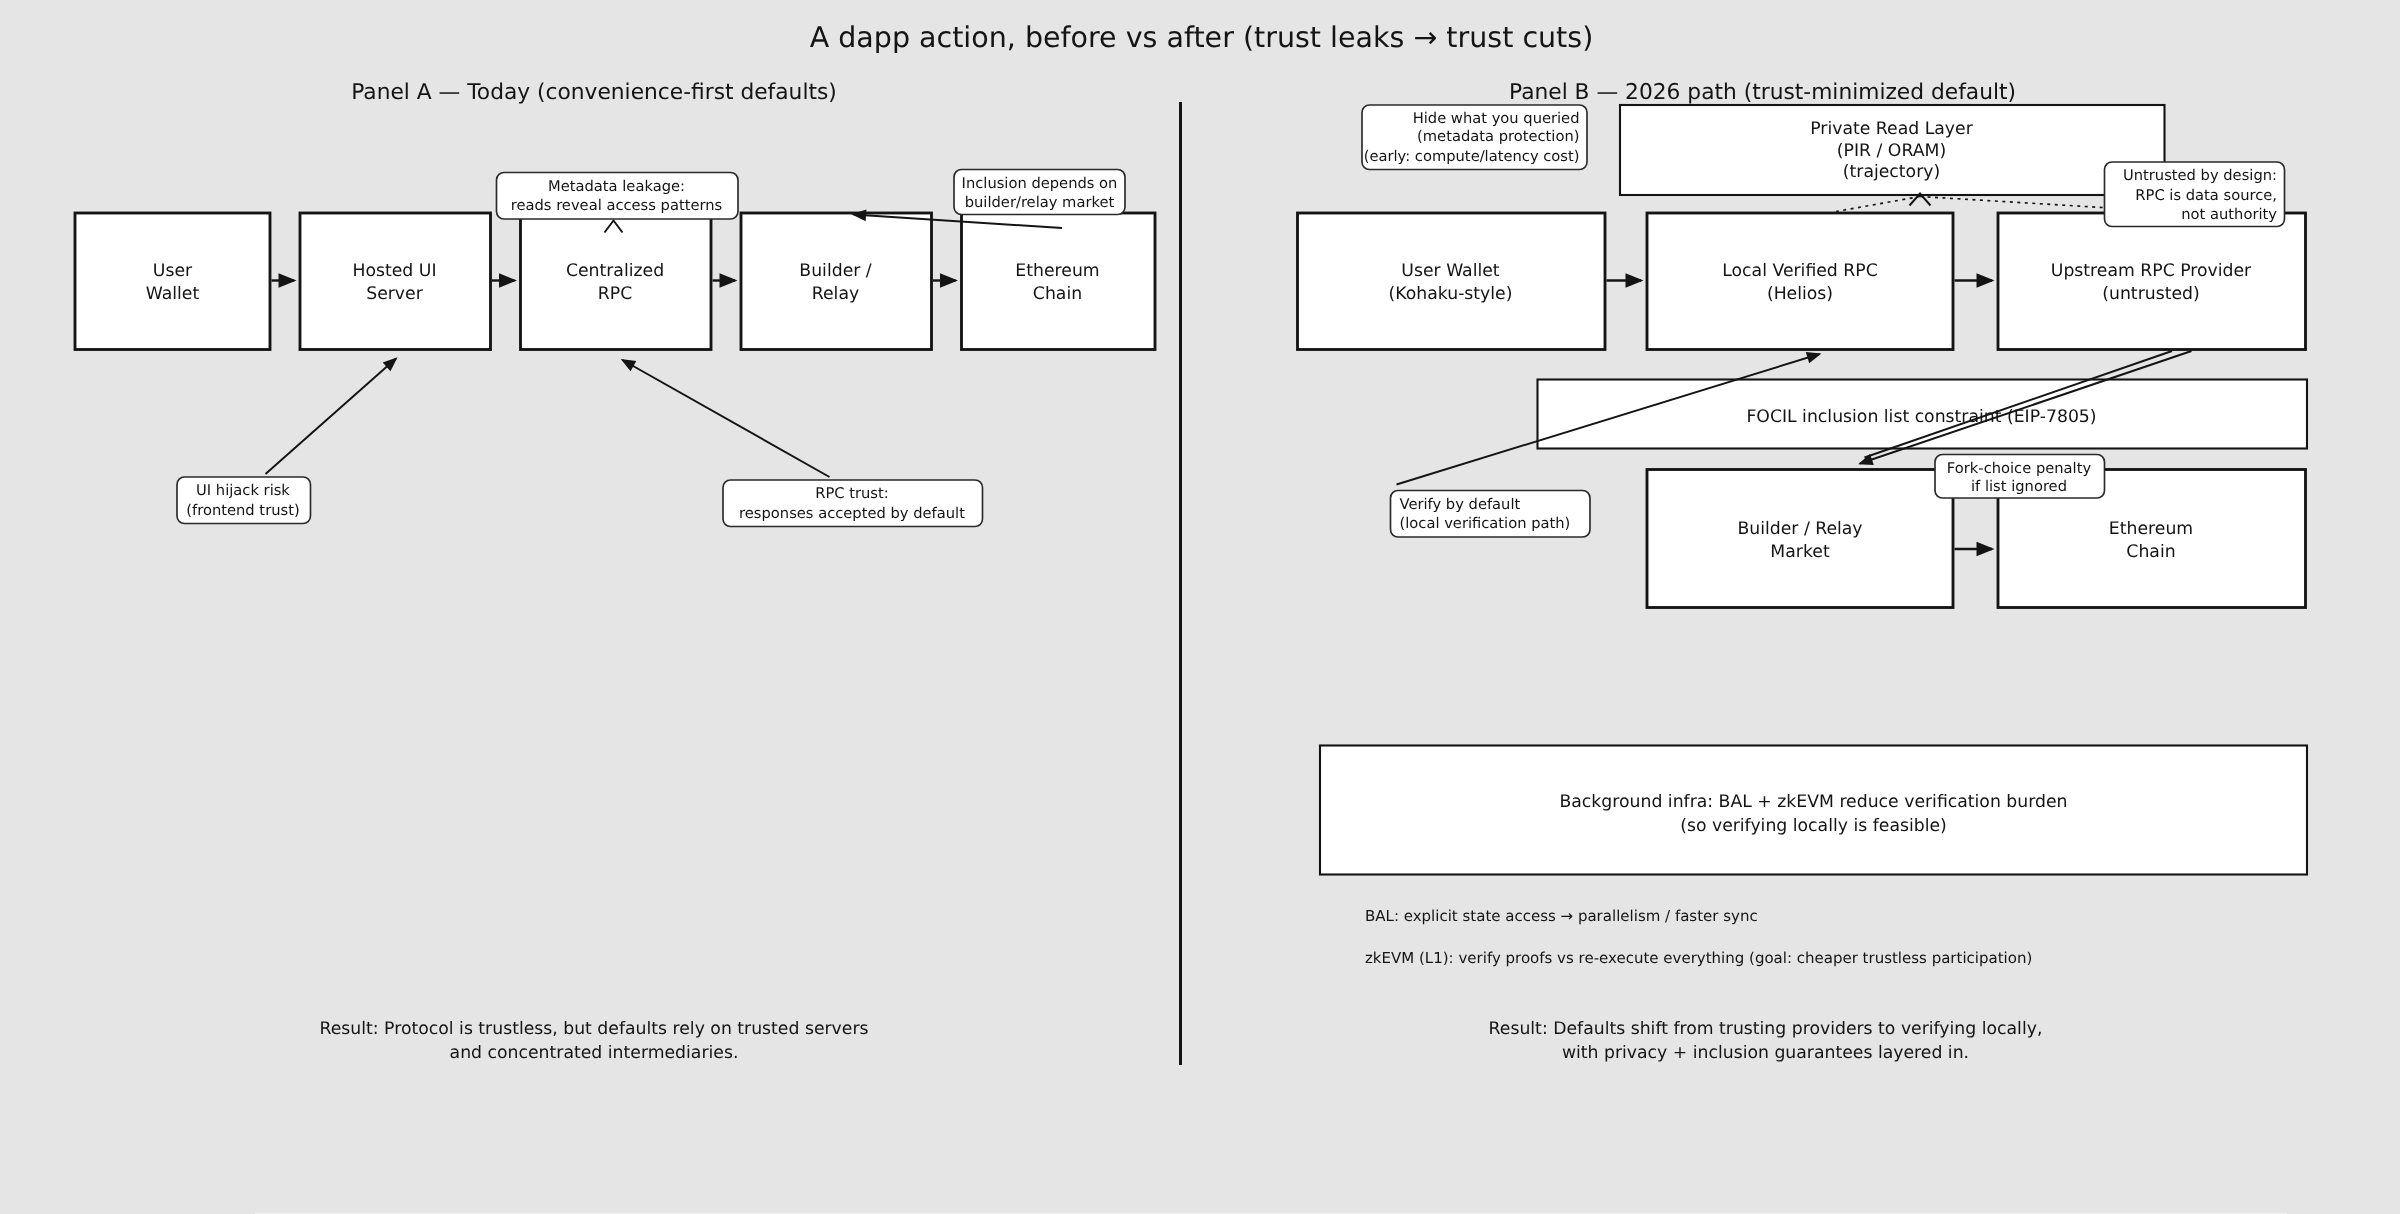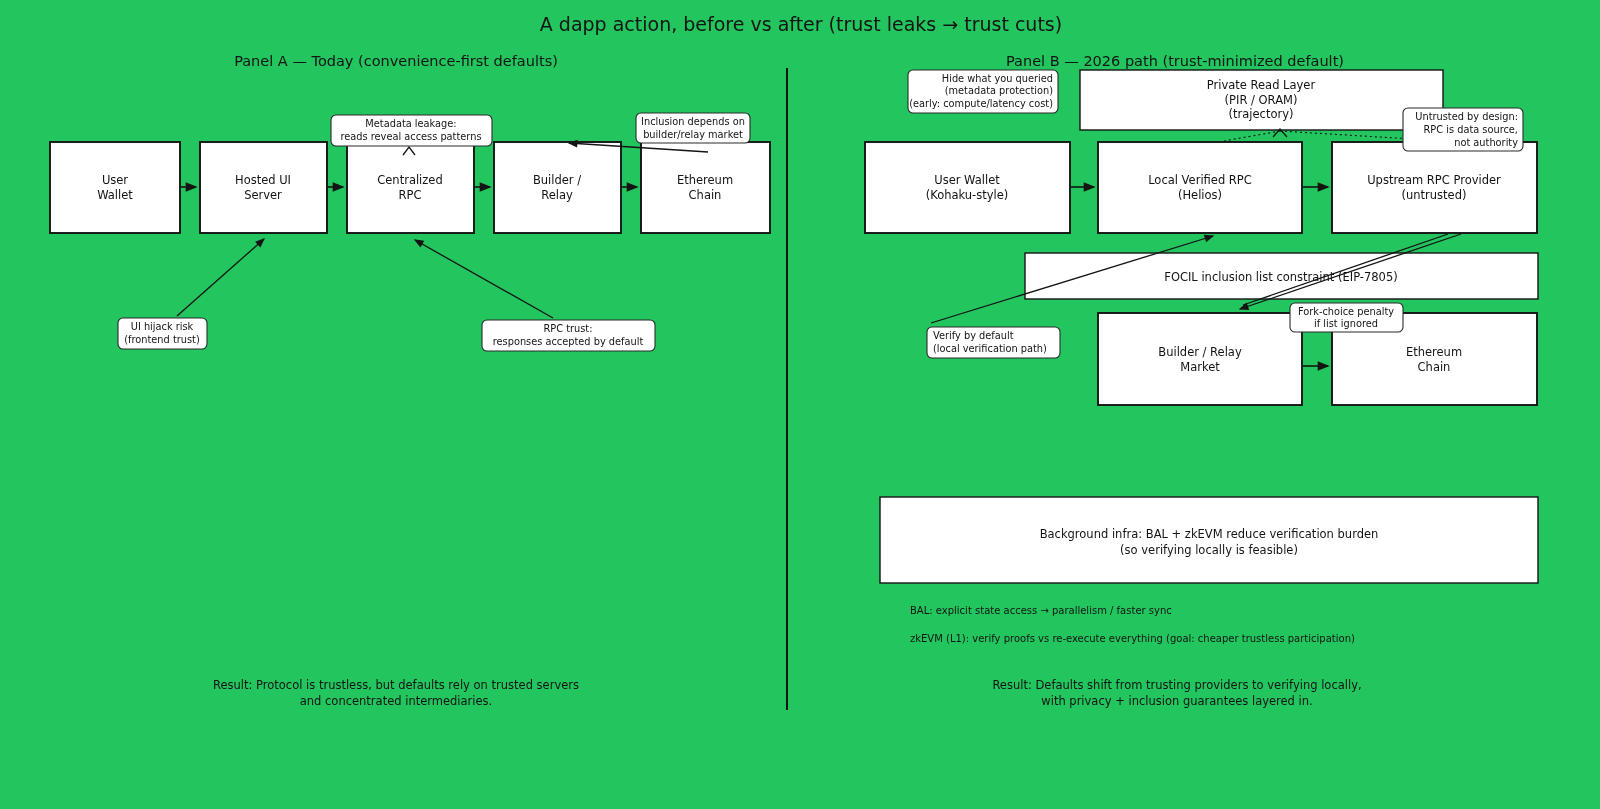--- a/index.html
+++ b/index.html
@@ -7,21 +7,21 @@
     padding: 0;
     background: #ffffff;
     width: 1600px;
     height: 809px;
     font-family: "DejaVu Sans", "Liberation Sans", sans-serif;
   }
   #diagram-root {
     position: relative;
     width: 1600px;
     height: 809px;
-    background: #22c55e;
+    background: #e5e5e5;
     overflow: hidden;
   }
   svg { display: block; }
   svg text {
     font-family: "DejaVu Sans", "Liberation Sans", sans-serif;
     fill: #141414;
   }
   .box        { fill: #ffffff; stroke: #141414; stroke-width: 1.9; }
   .thinbox    { fill: #ffffff; stroke: #141414; stroke-width: 1.4; }
   .callout    { fill: #ffffff; stroke: #2a2a2a; stroke-width: 1.1; }

